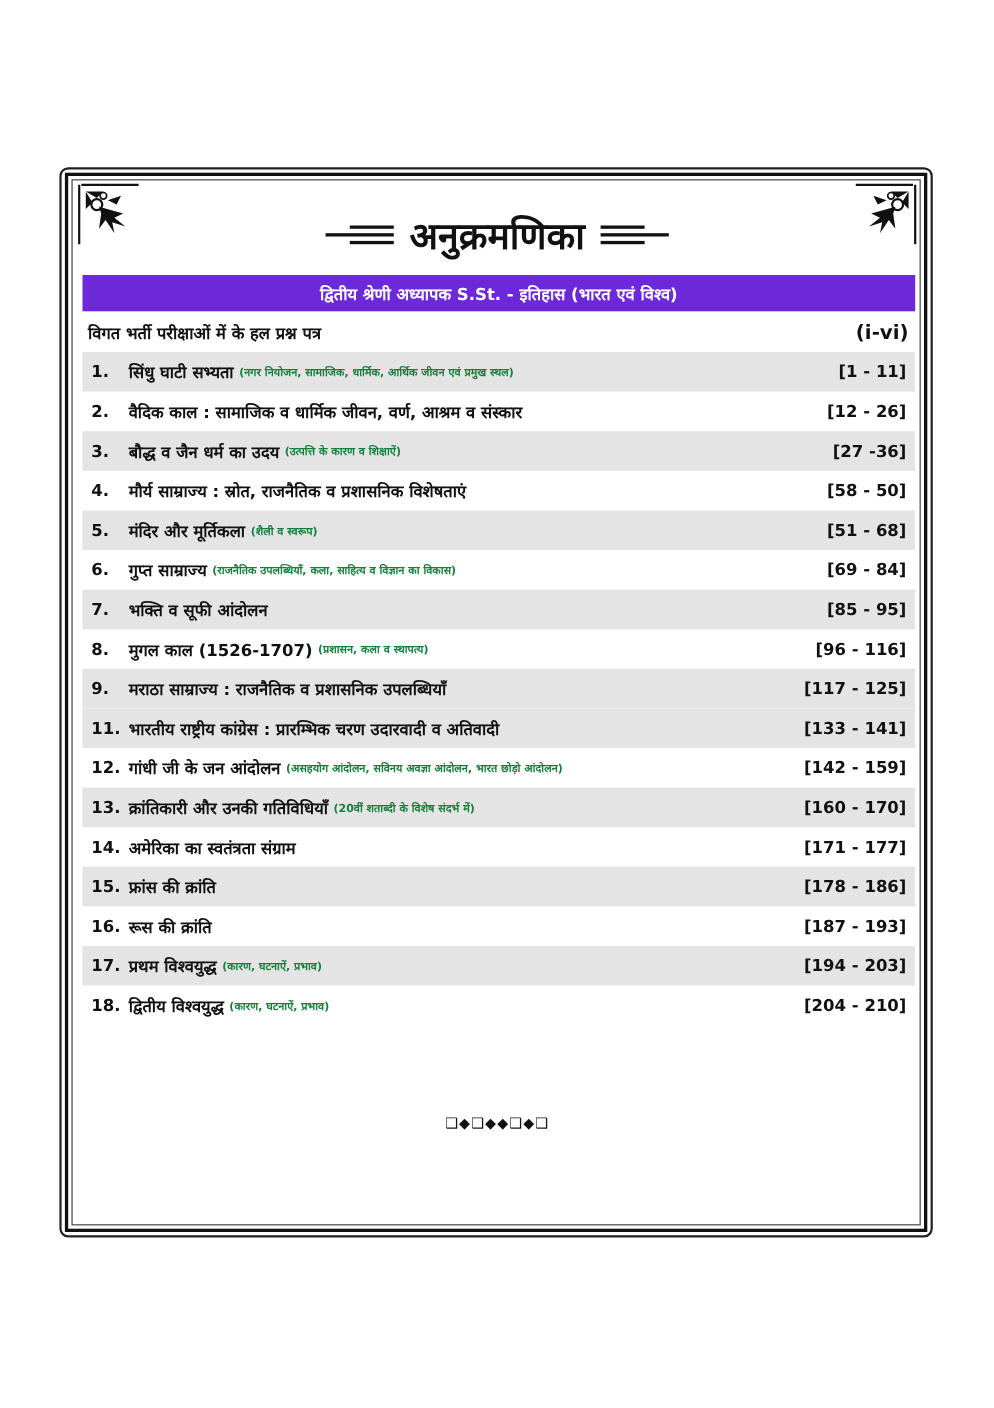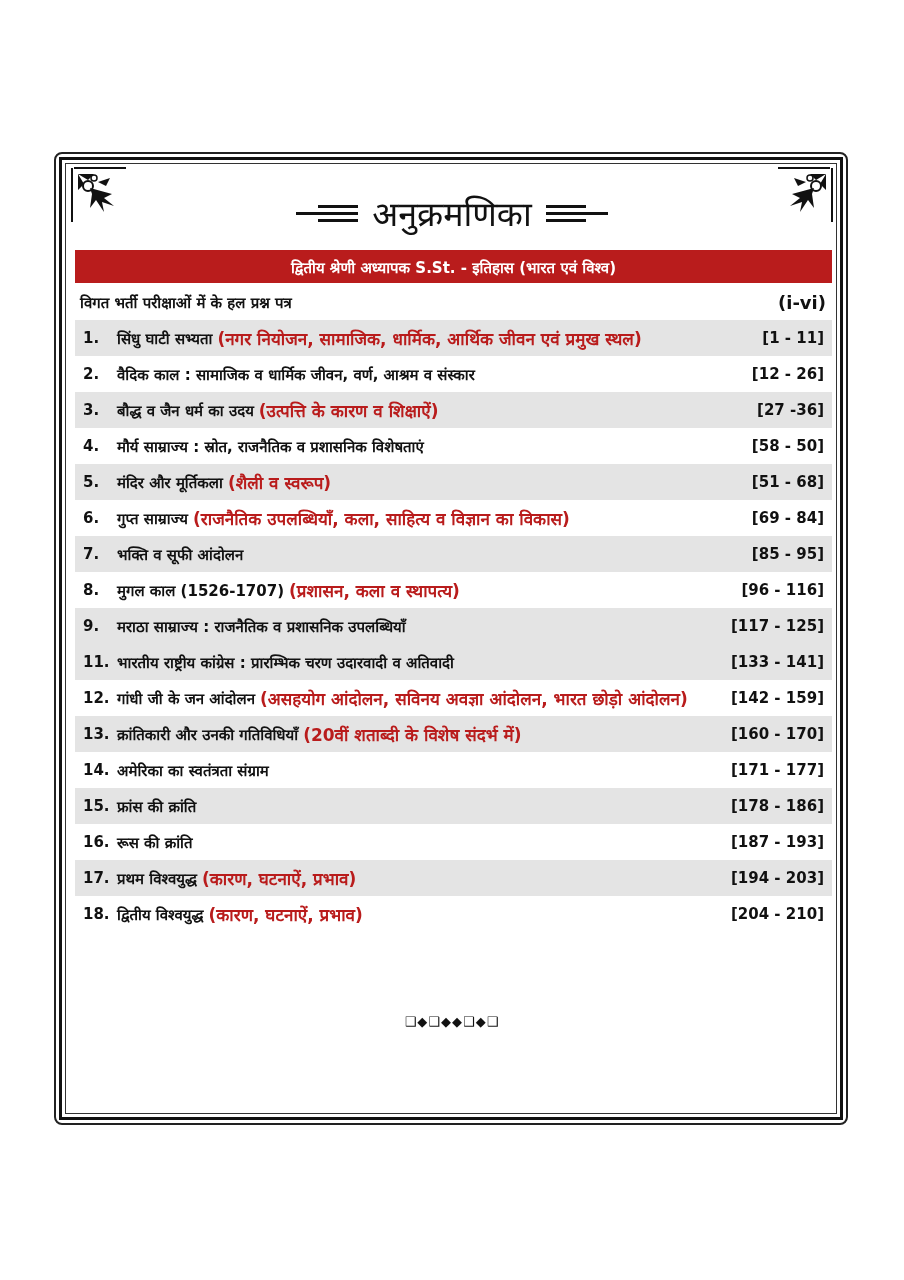--- a/index.html
+++ b/index.html
@@ -25,46 +25,46 @@
 
   .title-wrap {
     position:absolute; left:0; top:188px; width:904px; height:50px;
     display:flex; align-items:center; justify-content:center; gap:14px;
   }
   .title-lines { display:flex; flex-direction:column; gap:4px; }
   .title-lines span { display:block; height:3px; background:#111; }
   .title-lines.left { align-items:flex-end; }
   .title-lines.right { align-items:flex-start; }
   .title-text {
-    font-family:"DejaVu Sans", sans-serif; font-weight:normal; font-size:34px;
+    font-family:"DejaVu Sans", sans-serif; font-weight:bold; font-size:34px;
     letter-spacing:0; color:#111;
   }
 
   .banner {
     position:absolute; left:75px; top:250px; width:757px; height:33px;
-    background:#b91c1c; color:#fff; display:flex; align-items:center; justify-content:center;
+    background:#6d28d9; color:#fff; display:flex; align-items:center; justify-content:center;
     font-weight:bold; font-size:15px;
   }
 
   .prev-row {
     position:absolute; left:80px; top:288px; width:748px; height:28px;
     display:flex; align-items:center; justify-content:space-between;
     font-weight:bold; font-size:15px;gap:47px;
   }
   .prev-row .pages { font-size:18px; padding-right:2px; }
 
   .toc { position:absolute; left:75px; top:320px; width:757px; }
   .toc-row {
     height:36px; display:flex; align-items:center; box-sizing:border-box;
     padding:0 8px 0 8px; font-size:15px;
   }
   .toc-row.shaded { background:#e4e4e4; }
   .toc-row .num { width:34px; font-weight:bold; flex:none; }
   .toc-row .main { font-weight:bold; white-space:nowrap; }
-  .toc-row .sub { font-size:17px; font-weight:bold; margin-left:5px; white-space:nowrap; color:#b91c1c; }
+  .toc-row .sub { font-size:10px; font-weight:bold; margin-left:5px; white-space:nowrap; color:#15803d; }
   .toc-row .spacer { flex:1; }
   .toc-row .pages { font-weight:bold; font-size:15px; white-space:nowrap; }
 
   .end-ornament {
     position:absolute; left:0; width:904px; top:1014px; text-align:center;
     font-size:13px; font-weight:bold; letter-spacing:1px; color:#111;
   }
 </style>
 </head>
 <body>

